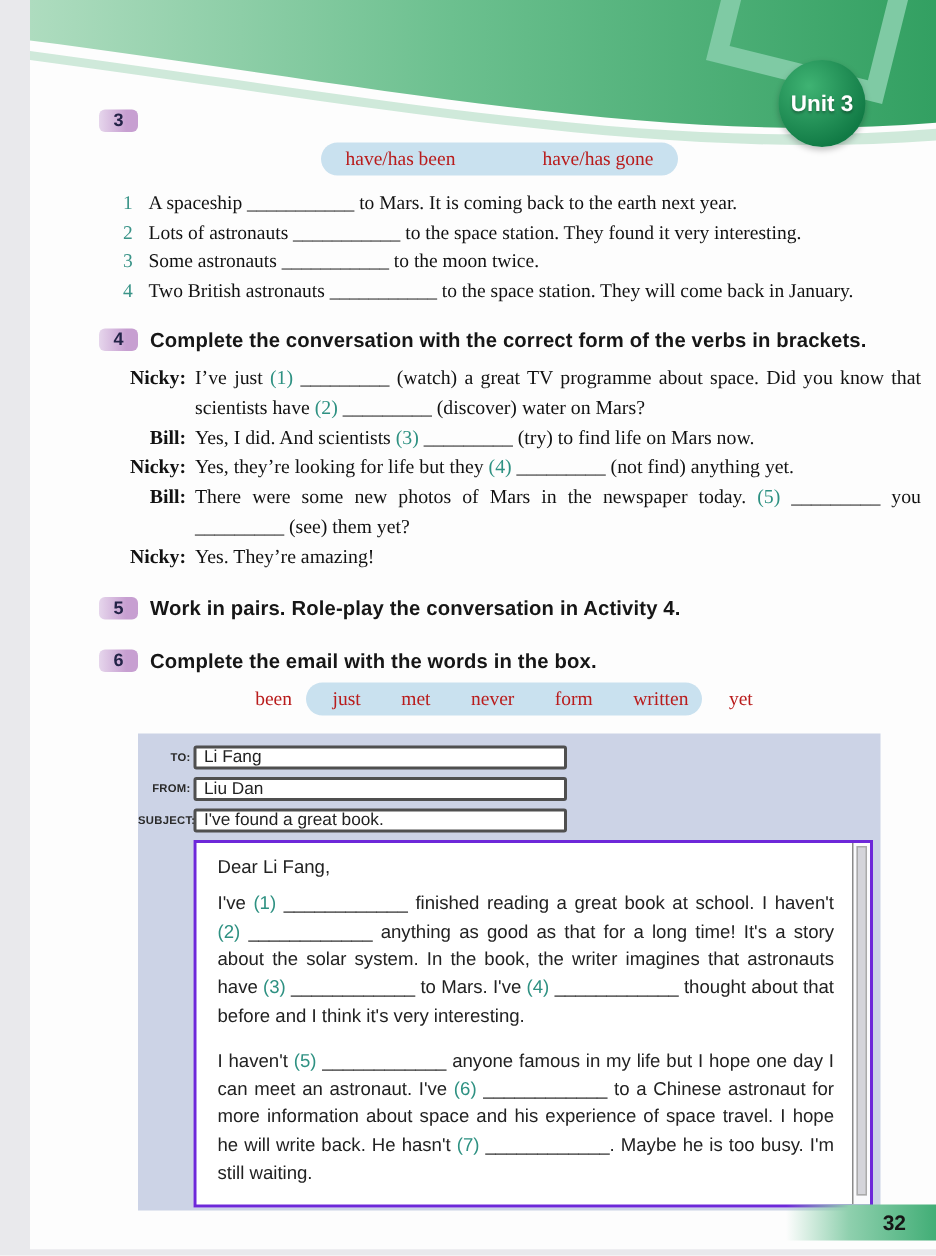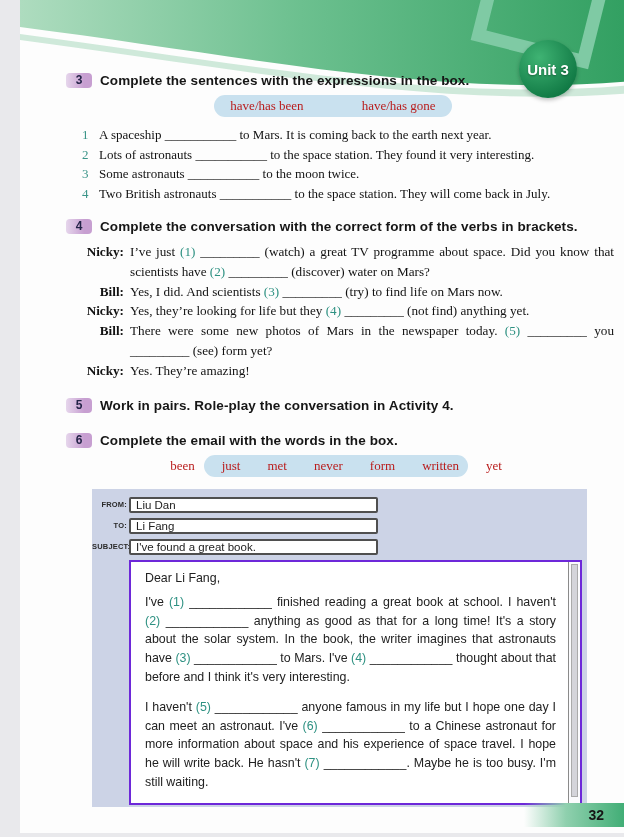--- a/index.html
+++ b/index.html
@@ -97,42 +97,41 @@
     <rect x="470" y="-58" width="108" height="108" fill="none" stroke="#7fcaa4" stroke-width="13" transform="rotate(14 524 -4)"></rect>
   </svg>
   <div class="unit-circle">
     <span>Unit 3</span>
   </div>
 
   <div class="content">
 
     <div class="activity-head">
       <div class="act-badge">3</div>
-      <div class="act-title">Complete the sentences with the expressions in the box.</div>
     </div>
     <div class="pill-box expr-box">
       <span>have/has been</span>
       <span>have/has gone</span>
     </div>
     <div class="sentences">
       <div class="sentence">
         <span class="sent-num">1</span>
         <span class="sent-text"><span class="seg-t">A spaceship </span><span class="seg-b">___________</span><span class="seg-t"> to Mars. It is coming back to the earth next year.</span></span>
       </div>
       <div class="sentence">
         <span class="sent-num">2</span>
         <span class="sent-text"><span class="seg-t">Lots of astronauts </span><span class="seg-b">___________</span><span class="seg-t"> to the space station. They found it very interesting.</span></span>
       </div>
       <div class="sentence">
         <span class="sent-num">3</span>
         <span class="sent-text"><span class="seg-t">Some astronauts </span><span class="seg-b">___________</span><span class="seg-t"> to the moon twice.</span></span>
       </div>
       <div class="sentence">
         <span class="sent-num">4</span>
-        <span class="sent-text"><span class="seg-t">Two British astronauts </span><span class="seg-b">___________</span><span class="seg-t"> to the space station. They will come back in July.</span></span>
+        <span class="sent-text"><span class="seg-t">Two British astronauts </span><span class="seg-b">___________</span><span class="seg-t"> to the space station. They will come back in January.</span></span>
       </div>
     </div>
 
     <div class="activity-head" style="margin-top:16px">
       <div class="act-badge">4</div>
       <div class="act-title">Complete the conversation with the correct form of the verbs in brackets.</div>
     </div>
     <div class="dialogue">
       <div class="dlg-row">
         <span class="dlg-speaker">Nicky:</span>
@@ -141,21 +140,21 @@
       <div class="dlg-row">
         <span class="dlg-speaker">Bill:</span>
         <span class="dlg-text"><span class="seg-t">Yes, I did. And scientists </span><span class="seg-n">(3)</span><span class="seg-t"> </span><span class="seg-b">_________</span><span class="seg-t"> (try) to find life on Mars now.</span></span>
       </div>
       <div class="dlg-row">
         <span class="dlg-speaker">Nicky:</span>
         <span class="dlg-text"><span class="seg-t">Yes, they’re looking for life but they </span><span class="seg-n">(4)</span><span class="seg-t"> </span><span class="seg-b">_________</span><span class="seg-t"> (not find) anything yet.</span></span>
       </div>
       <div class="dlg-row">
         <span class="dlg-speaker">Bill:</span>
-        <span class="dlg-text"><span class="seg-t">There were some new photos of Mars in the newspaper today. </span><span class="seg-n">(5)</span><span class="seg-t"> </span><span class="seg-b">_________</span><span class="seg-t"> you </span><span class="seg-b">_________</span><span class="seg-t"> (see) form yet?</span></span>
+        <span class="dlg-text"><span class="seg-t">There were some new photos of Mars in the newspaper today. </span><span class="seg-n">(5)</span><span class="seg-t"> </span><span class="seg-b">_________</span><span class="seg-t"> you </span><span class="seg-b">_________</span><span class="seg-t"> (see) them yet?</span></span>
       </div>
       <div class="dlg-row">
         <span class="dlg-speaker">Nicky:</span>
         <span class="dlg-text"><span class="seg-t">Yes. They’re amazing!</span></span>
       </div>
     </div>
 
     <div class="activity-head" style="margin-top:17px">
       <div class="act-badge">5</div>
       <div class="act-title">Work in pairs. Role-play the conversation in Activity 4.</div>
@@ -170,26 +169,26 @@
       <span>just</span>
       <span>met</span>
       <span>never</span>
       <span>form</span>
       <span>written</span>
       <span>yet</span>
     </div>
 
     <div class="email-panel">
       <div class="meta-row">
+        <span class="meta-label">TO:</span>
+        <div class="meta-input">Li Fang</div>
+      </div>
+      <div class="meta-row">
         <span class="meta-label">FROM:</span>
         <div class="meta-input">Liu Dan</div>
-      </div>
-      <div class="meta-row">
-        <span class="meta-label">TO:</span>
-        <div class="meta-input">Li Fang</div>
       </div>
       <div class="meta-row">
         <span class="meta-label">SUBJECT:</span>
         <div class="meta-input">I've found a great book.</div>
       </div>
       <div class="email-body">
         <div class="email-text">
           <p>Dear Li Fang,</p>
           <p class="justified"><span class="seg-t">I've </span><span class="seg-n">(1)</span><span class="seg-t"> </span><span class="seg-b">____________</span><span class="seg-t"> finished reading a great book at school. I haven't </span><span class="seg-n">(2)</span><span class="seg-t"> </span><span class="seg-b">____________</span><span class="seg-t"> anything as good as that for a long time! It's a story about the solar system. In the book, the writer imagines that astronauts have </span><span class="seg-n">(3)</span><span class="seg-t"> </span><span class="seg-b">____________</span><span class="seg-t"> to Mars. I've </span><span class="seg-n">(4)</span><span class="seg-t"> </span><span class="seg-b">____________</span><span class="seg-t"> thought about that before and I think it's very interesting.</span></p>
           <p class="justified" style="margin-top:12px"><span class="seg-t">I haven't </span><span class="seg-n">(5)</span><span class="seg-t"> </span><span class="seg-b">____________</span><span class="seg-t"> anyone famous in my life but I hope one day I can meet an astronaut. I've </span><span class="seg-n">(6)</span><span class="seg-t"> </span><span class="seg-b">____________</span><span class="seg-t"> to a Chinese astronaut for more information about space and his experience of space travel. I hope he will write back. He hasn't </span><span class="seg-n">(7)</span><span class="seg-t"> </span><span class="seg-b">____________</span><span class="seg-t">. Maybe he is too busy. I'm still waiting.</span></p>

